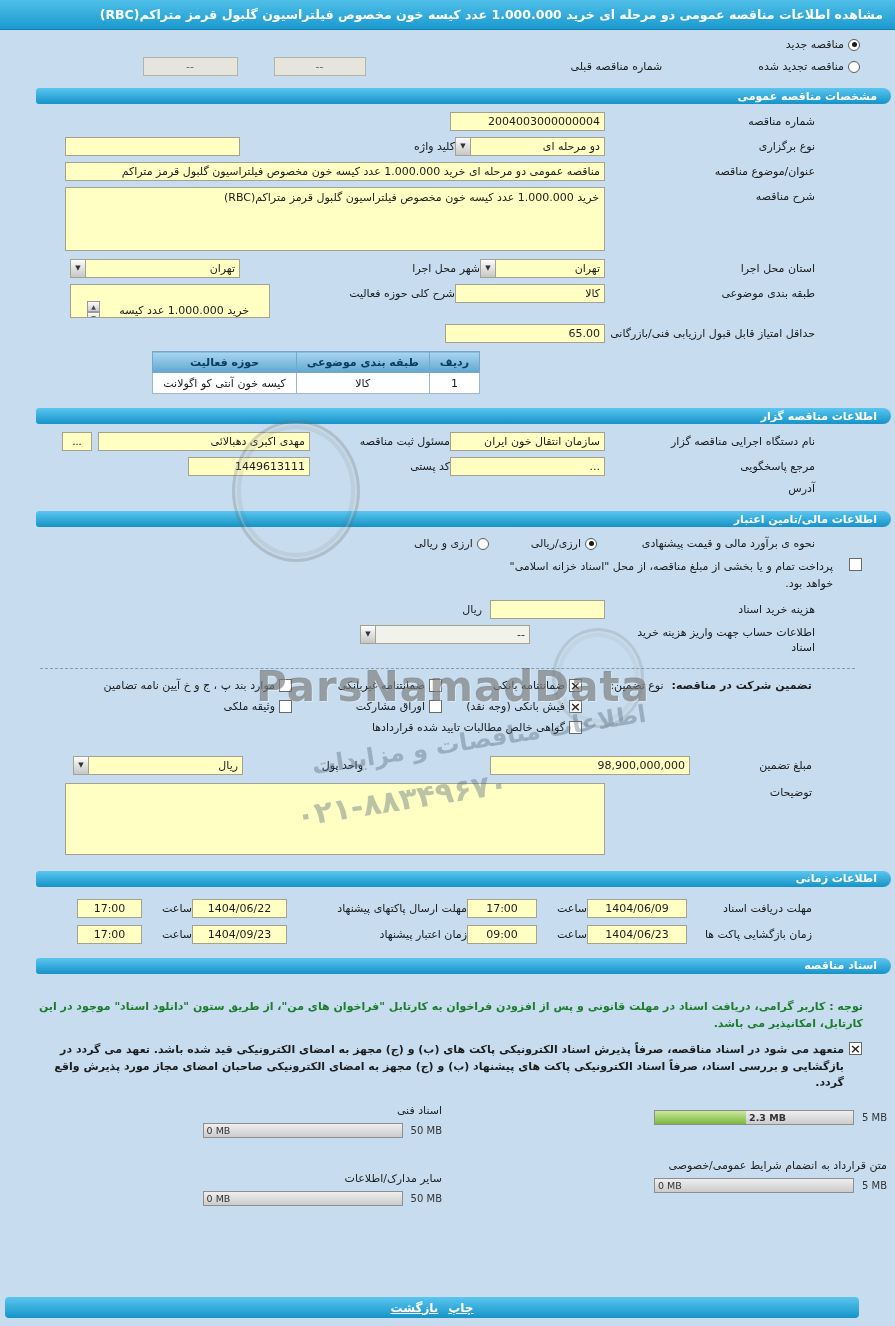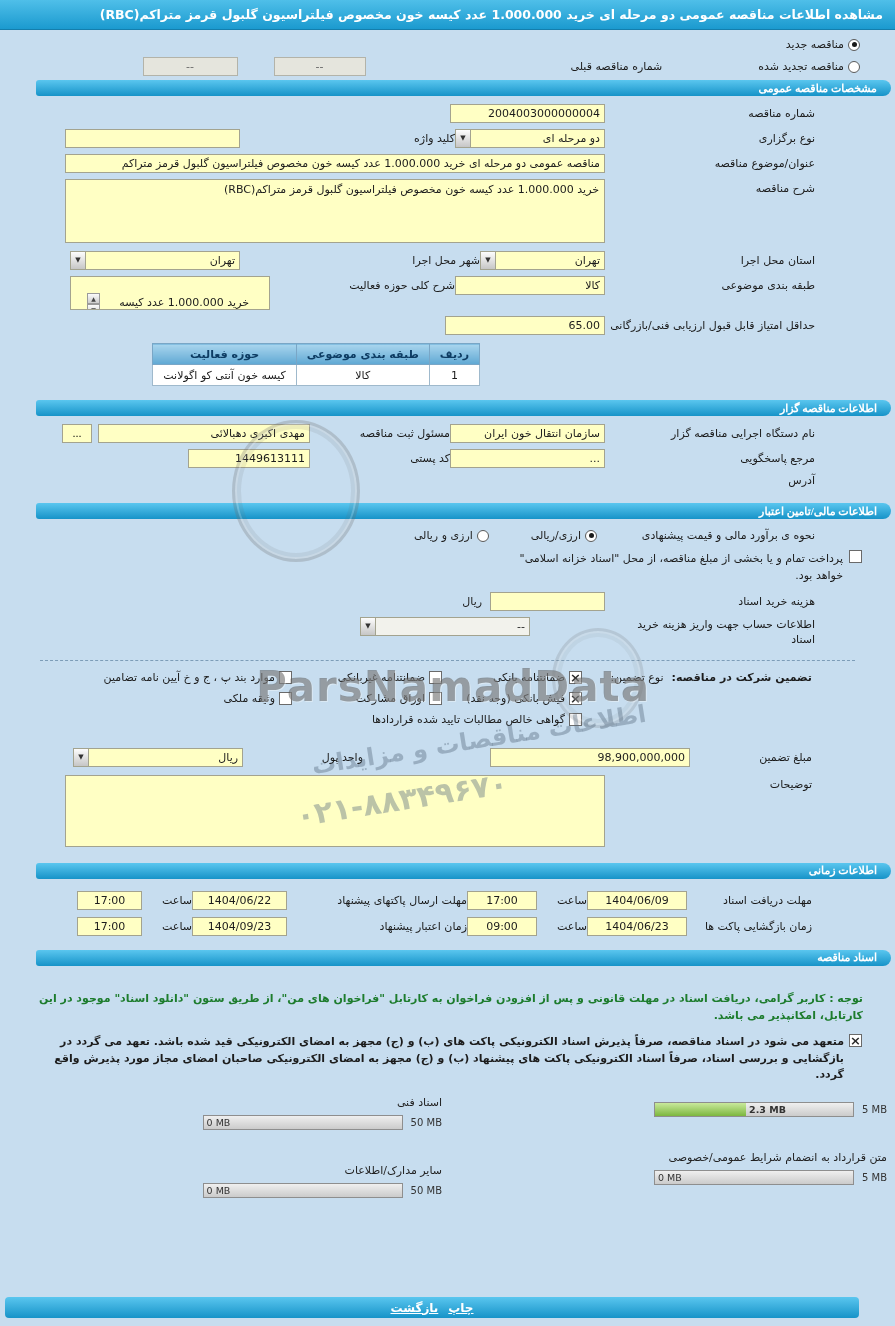--- a/index.html
+++ b/index.html
@@ -1,23 +1,23 @@
 <!DOCTYPE html>
 <html dir="rtl" lang="fa"><head>
 <meta charset="utf-8">
 <style>
   *{box-sizing:border-box;}
   html,body{margin:0;padding:0;}
   body{width:895px;height:1326px;background:#c7ddef;font-family:"DejaVu Sans",sans-serif;
        font-size:11px;color:#1c1c1c;direction:rtl;position:relative;overflow:hidden;}
   .topbar{height:30px;background:linear-gradient(180deg,#4fbfe9,#1b9acf);border-bottom:1px solid #147eac;
           color:#fff;font-weight:bold;font-size:12.5px;display:flex;align-items:center;padding:0 12px;position:relative;z-index:1;}
-  .secbar{height:16px;margin:4px 4px 0 36px;background:linear-gradient(180deg,#5ac6ef,#1693c8);
+  .secbar{height:16px;margin:12px 4px 0 36px;background:linear-gradient(180deg,#5ac6ef,#1693c8);
           border-radius:3px 8px 8px 3px;color:#fff;font-weight:bold;font-size:11px;
-          display:flex;align-items:center;padding:0 14px;position:relative;z-index:1;font-family:Liberation Serif, serif;}
+          display:flex;align-items:center;padding:0 14px;position:relative;z-index:1;}
   .row{display:flex;align-items:center;padding-right:80px;margin-top:6px;position:relative;z-index:1;}
   .lbl{font-size:11px;color:#1a1a1a;padding-left:10px;white-space:nowrap;flex:none;text-align:right;}
   .lbl.wrap{white-space:normal;line-height:1.4;}
   .field,.area{background:#ffffc4;border:1px solid #a3a38f;font-size:11px;flex:none;}
   .field{height:19px;line-height:17px;padding:0 4px;overflow:hidden;white-space:nowrap;}
   .area{padding:2px 5px;line-height:1.5;overflow:hidden;}
   .combo{display:flex;padding:0;align-items:stretch;}
   .cval{flex:1;padding:0 4px;line-height:17px;overflow:hidden;white-space:nowrap;}
   .carrow{width:15px;flex:none;background:linear-gradient(180deg,#fdfdfd,#c6c6c6);border-right:1px solid #a3a38f;
           display:flex;align-items:center;justify-content:center;font-size:7px;color:#333;}
@@ -179,21 +179,21 @@
 <div class="row" style="margin-top:10px">
   <div class="lbl" style="width:210px">نحوه ی برآورد مالی و قیمت پیشنهادی</div>
   <span class="radio on" style="margin-right:8px"></span>
   <span class="rtext">ارزی/ریالی</span>
   <span class="radio" style="margin-right:42px"></span>
   <span class="rtext">ارزی و ریالی</span>
 </div>
 
 <div class="row" style="padding-right:33px;align-items:flex-start;margin-top:8px">
   <span class="cb"></span>
-  <div style="width:348px;margin-right:6px;line-height:1.55">پرداخت تمام و یا بخشی از مبلغ مناقصه، از محل "اسناد خزانه اسلامی" خواهد بود.</div>
+  <div style="width:348px;margin-right:16px;line-height:1.55">پرداخت تمام و یا بخشی از مبلغ مناقصه، از محل "اسناد خزانه اسلامی" خواهد بود.</div>
 </div>
 
 <div class="row" style="margin-top:8px">
   <div class="lbl" style="width:210px">هزینه خرید اسناد</div>
   <div class="field" style="width:115px"></div>
   <span style="margin-right:8px">ریال</span>
 </div>
 
 <div class="row" style="align-items:flex-start">
   <div class="lbl wrap" style="width:210px">اطلاعات حساب جهت واریز هزینه خرید اسناد</div>

